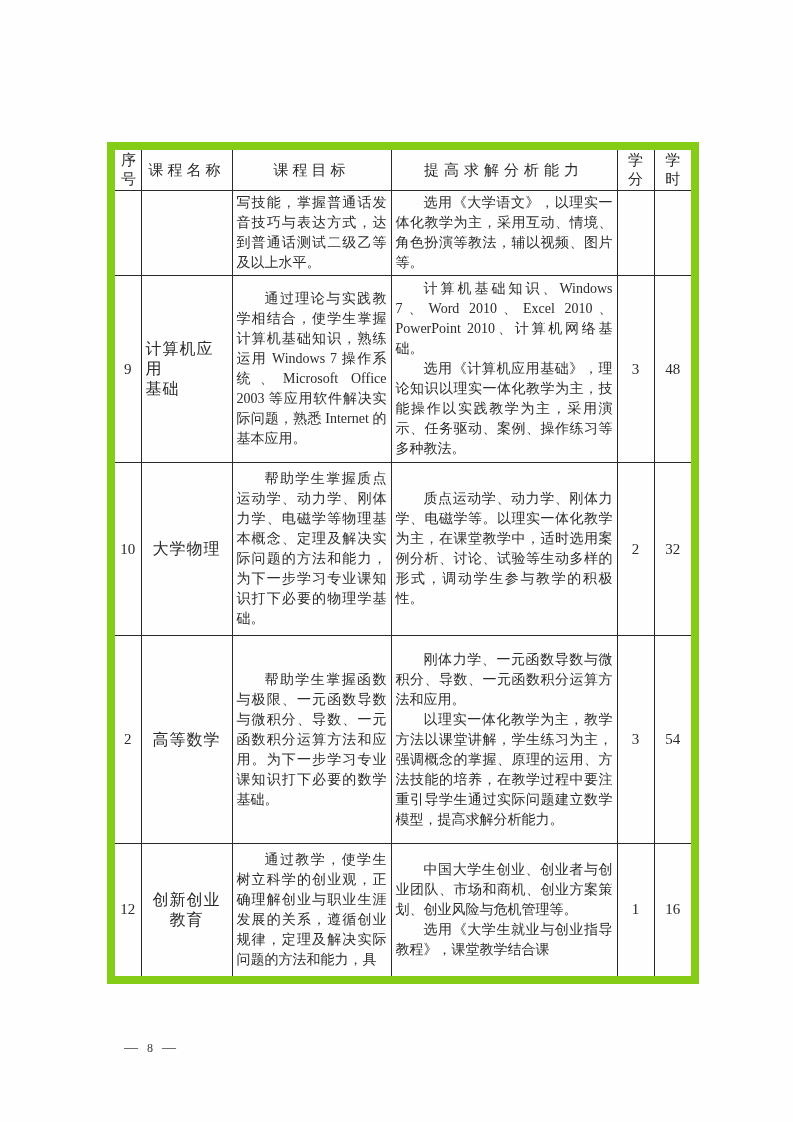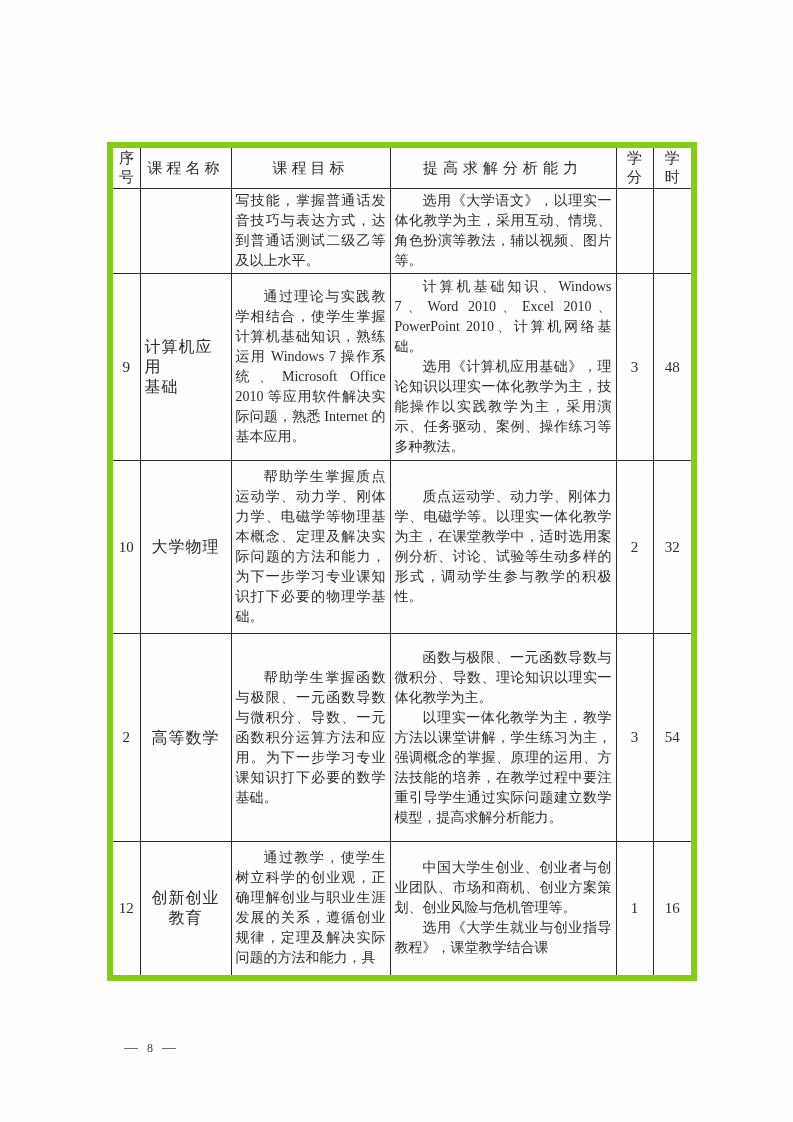--- a/index.html
+++ b/index.html
@@ -12,21 +12,21 @@
     overflow: hidden;
   }
   .page { position: absolute; inset: 0; background: #fefefe; }
 
   table.course-table {
     position: absolute;
     left: 107px; top: 142px;
     width: 584px;
     table-layout: fixed;
     border-collapse: collapse;
-    border: 6px solid #84cc16;
+    border: 8px solid #84cc16;
   }
   .course-table td, .course-table th {
     border: 1px solid #2a2a2a;
     vertical-align: middle;
     overflow: hidden;
     font-weight: normal;
   }
   
   .course-table th {
     font-size: 15px;
@@ -115,21 +115,21 @@
       <td class="c-hour"></td>
     </tr>
 
     <tr style="height:187px">
       <td class="c-seq">9</td>
       <td class="c-name align-left">
         <div>计算机应用</div>
         <div>基础</div>
       </td>
       <td class="c-text">
-        <p>通过理论与实践教学相结合，使学生掌握计算机基础知识，熟练运用 Windows 7 操作系统、Microsoft Office 2010 等应用软件解决实际问题，熟悉 Internet 的基本应用。</p>
+        <p>通过理论与实践教学相结合，使学生掌握计算机基础知识，熟练运用 Windows 7 操作系统、Microsoft Office 2003 等应用软件解决实际问题，熟悉 Internet 的基本应用。</p>
       </td>
       <td class="c-text">
         <p>计算机基础知识、Windows 7、Word 2010、Excel 2010、PowerPoint 2010、计算机网络基础。</p>
         <p>选用《计算机应用基础》，理论知识以理实一体化教学为主，技能操作以实践教学为主，采用演示、任务驱动、案例、操作练习等多种教法。</p>
       </td>
       <td class="c-credit">3</td>
       <td class="c-hour">48</td>
     </tr>
 
     <tr style="height:173px">
@@ -145,21 +145,21 @@
       <td class="c-hour">32</td>
     </tr>
 
     <tr style="height:208px">
       <td class="c-seq">2</td>
       <td class="c-name">高等数学</td>
       <td class="c-text">
         <p>帮助学生掌握函数与极限、一元函数导数与微积分、导数、一元函数积分运算方法和应用。为下一步学习专业课知识打下必要的数学基础。</p>
       </td>
       <td class="c-text">
-        <p>函数与极限、一元函数导数与微积分、导数、理论知识以理实一体化教学为主。</p>
+        <p>刚体力学、一元函数导数与微积分、导数、一元函数积分运算方法和应用。</p>
         <p>以理实一体化教学为主，教学方法以课堂讲解，学生练习为主，强调概念的掌握、原理的运用、方法技能的培养，在教学过程中要注重引导学生通过实际问题建立数学模型，提高求解分析能力。</p>
       </td>
       <td class="c-credit">3</td>
       <td class="c-hour">54</td>
     </tr>
 
     <tr style="height:136px">
       <td class="c-seq">12</td>
       <td class="c-name">
         <div>创新创业</div>

